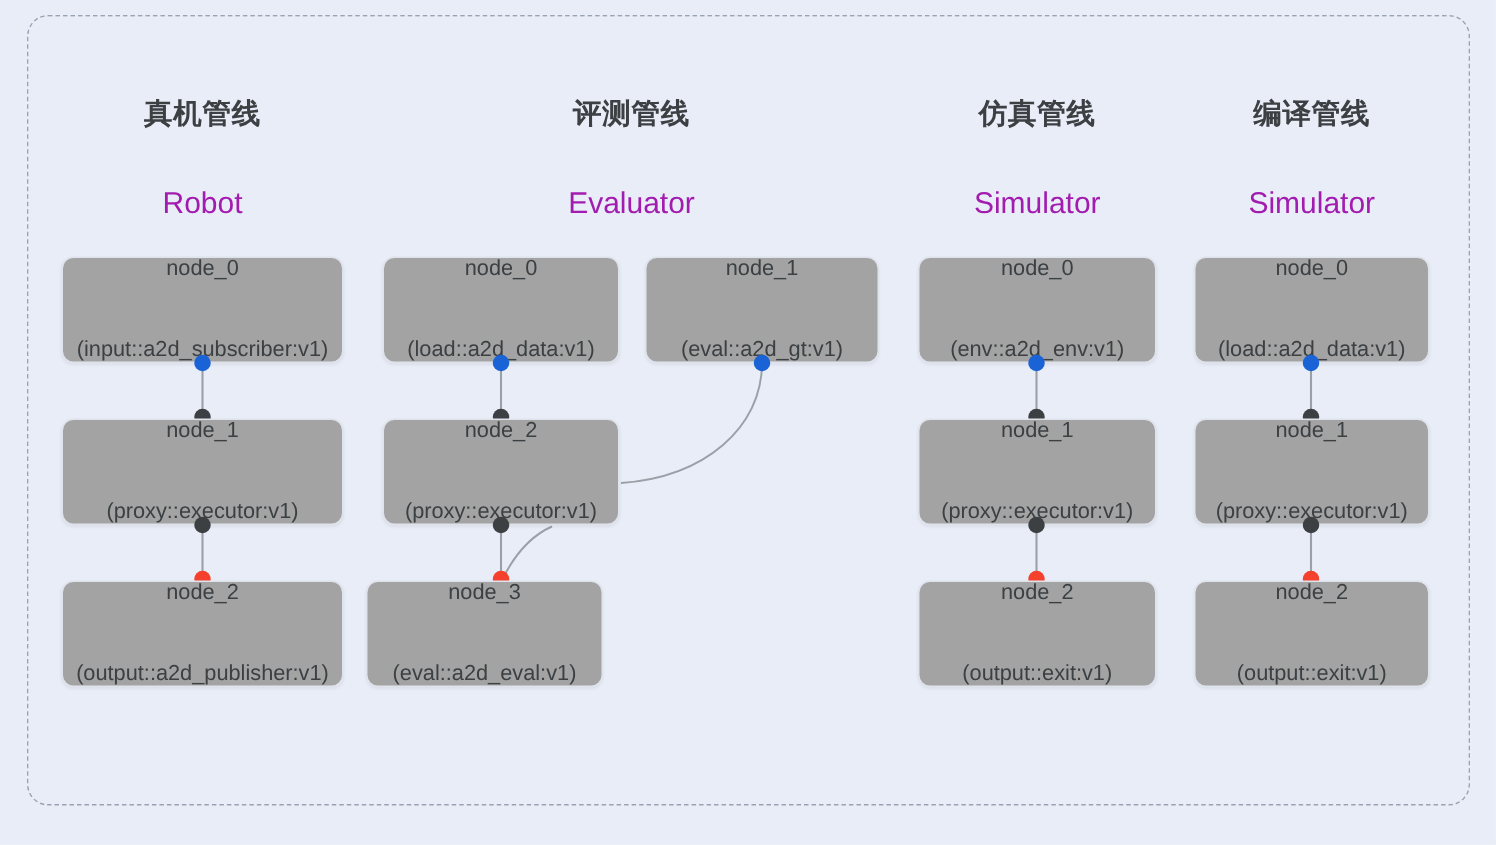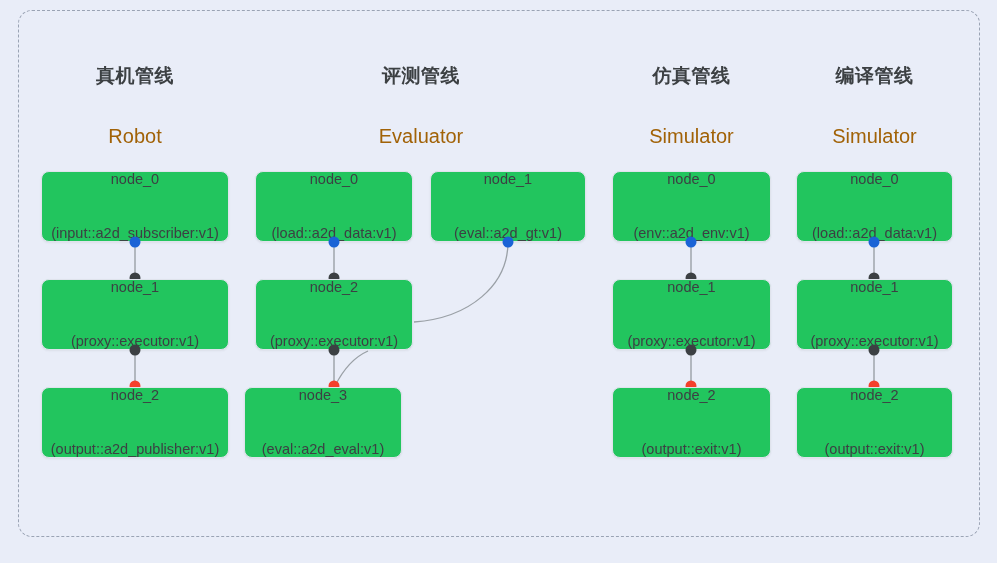--- a/index.html
+++ b/index.html
@@ -48,27 +48,27 @@
     font-size: 19px;
     font-weight: bold;
     color: #3c4043;
     letter-spacing: 0.5px;
     white-space: nowrap;
   }
   .col-title-en {
     position: absolute;
     text-align: center;
     font-size: 20px;
-    color: #a16207;
+    color: #a21caf;
     white-space: nowrap;
   }
   .node-box {
     position: absolute;
     box-sizing: border-box;
-    background: #22c55e;
+    background: #a3a3a3;
     border: 1px solid #dfe3ec;
     border-radius: 8px;
     box-shadow: 0 1px 2px rgba(60,64,67,0.08);
     display: flex;
     flex-direction: column;
     align-items: center;
     justify-content: center;
     text-align: center;
   }
   .node-title {

